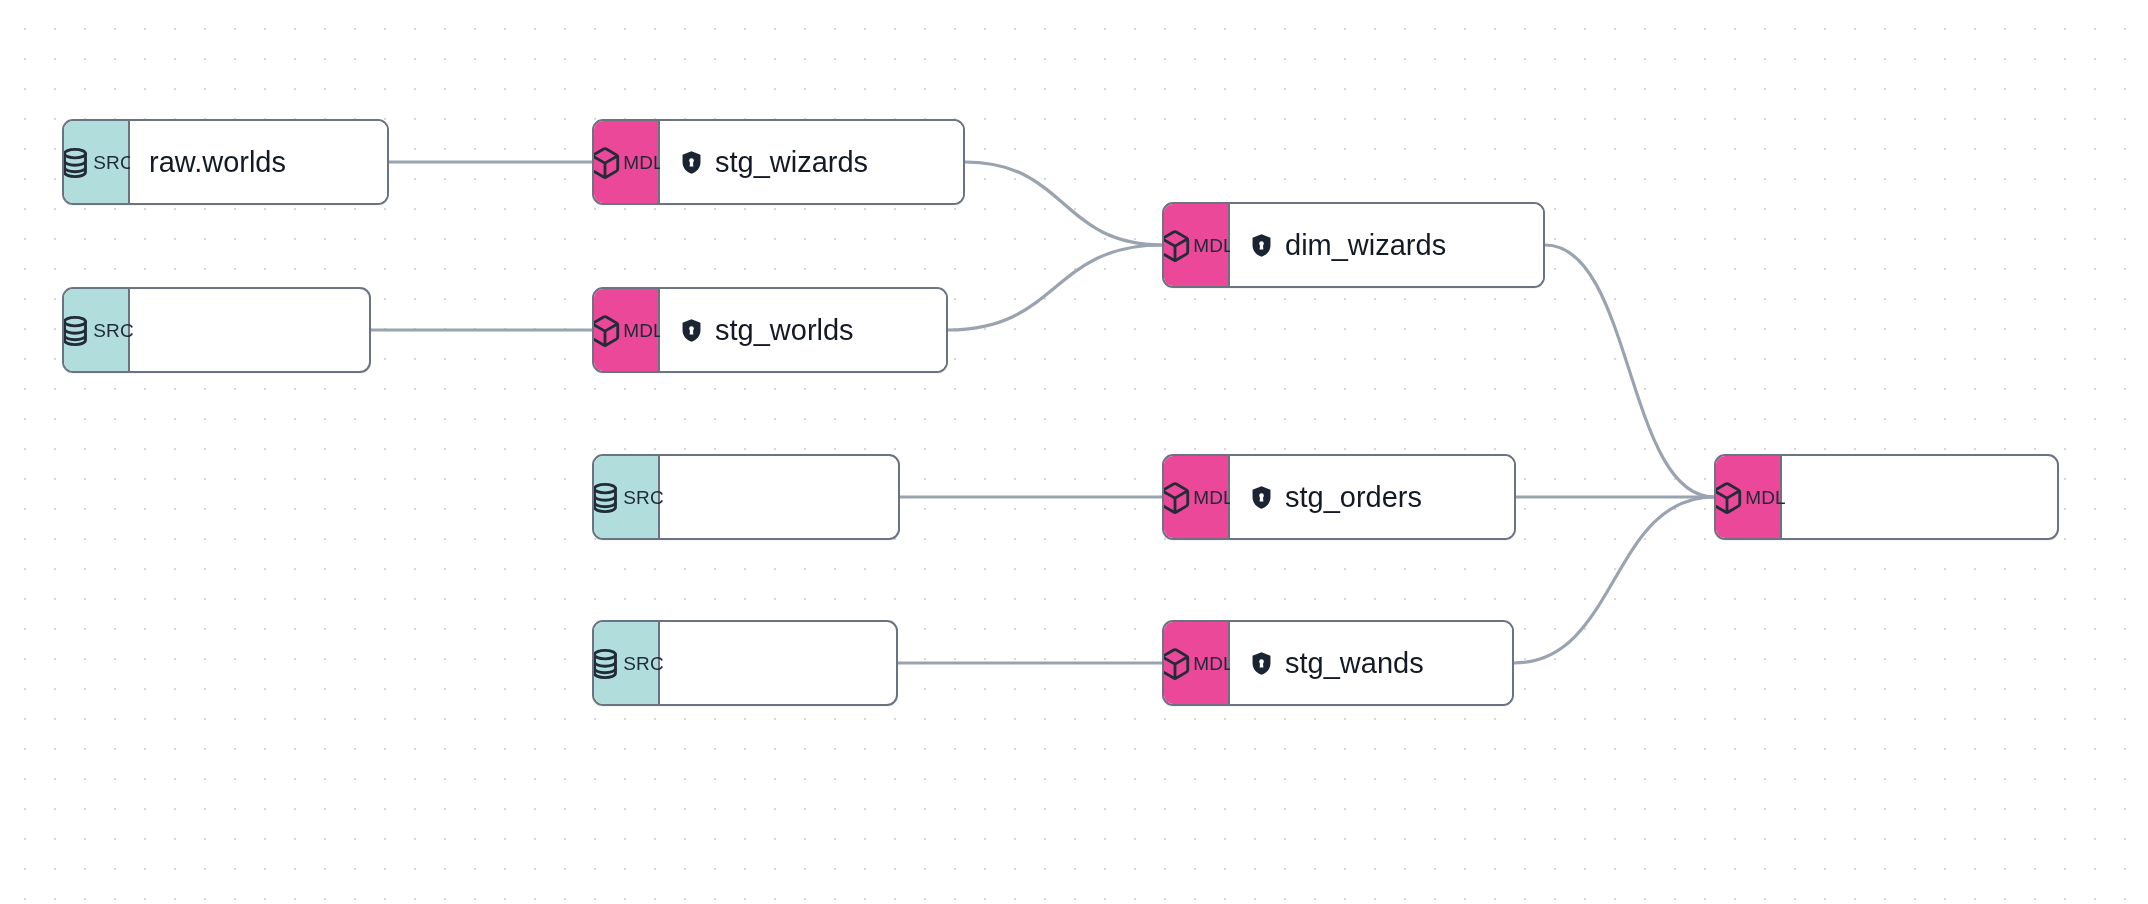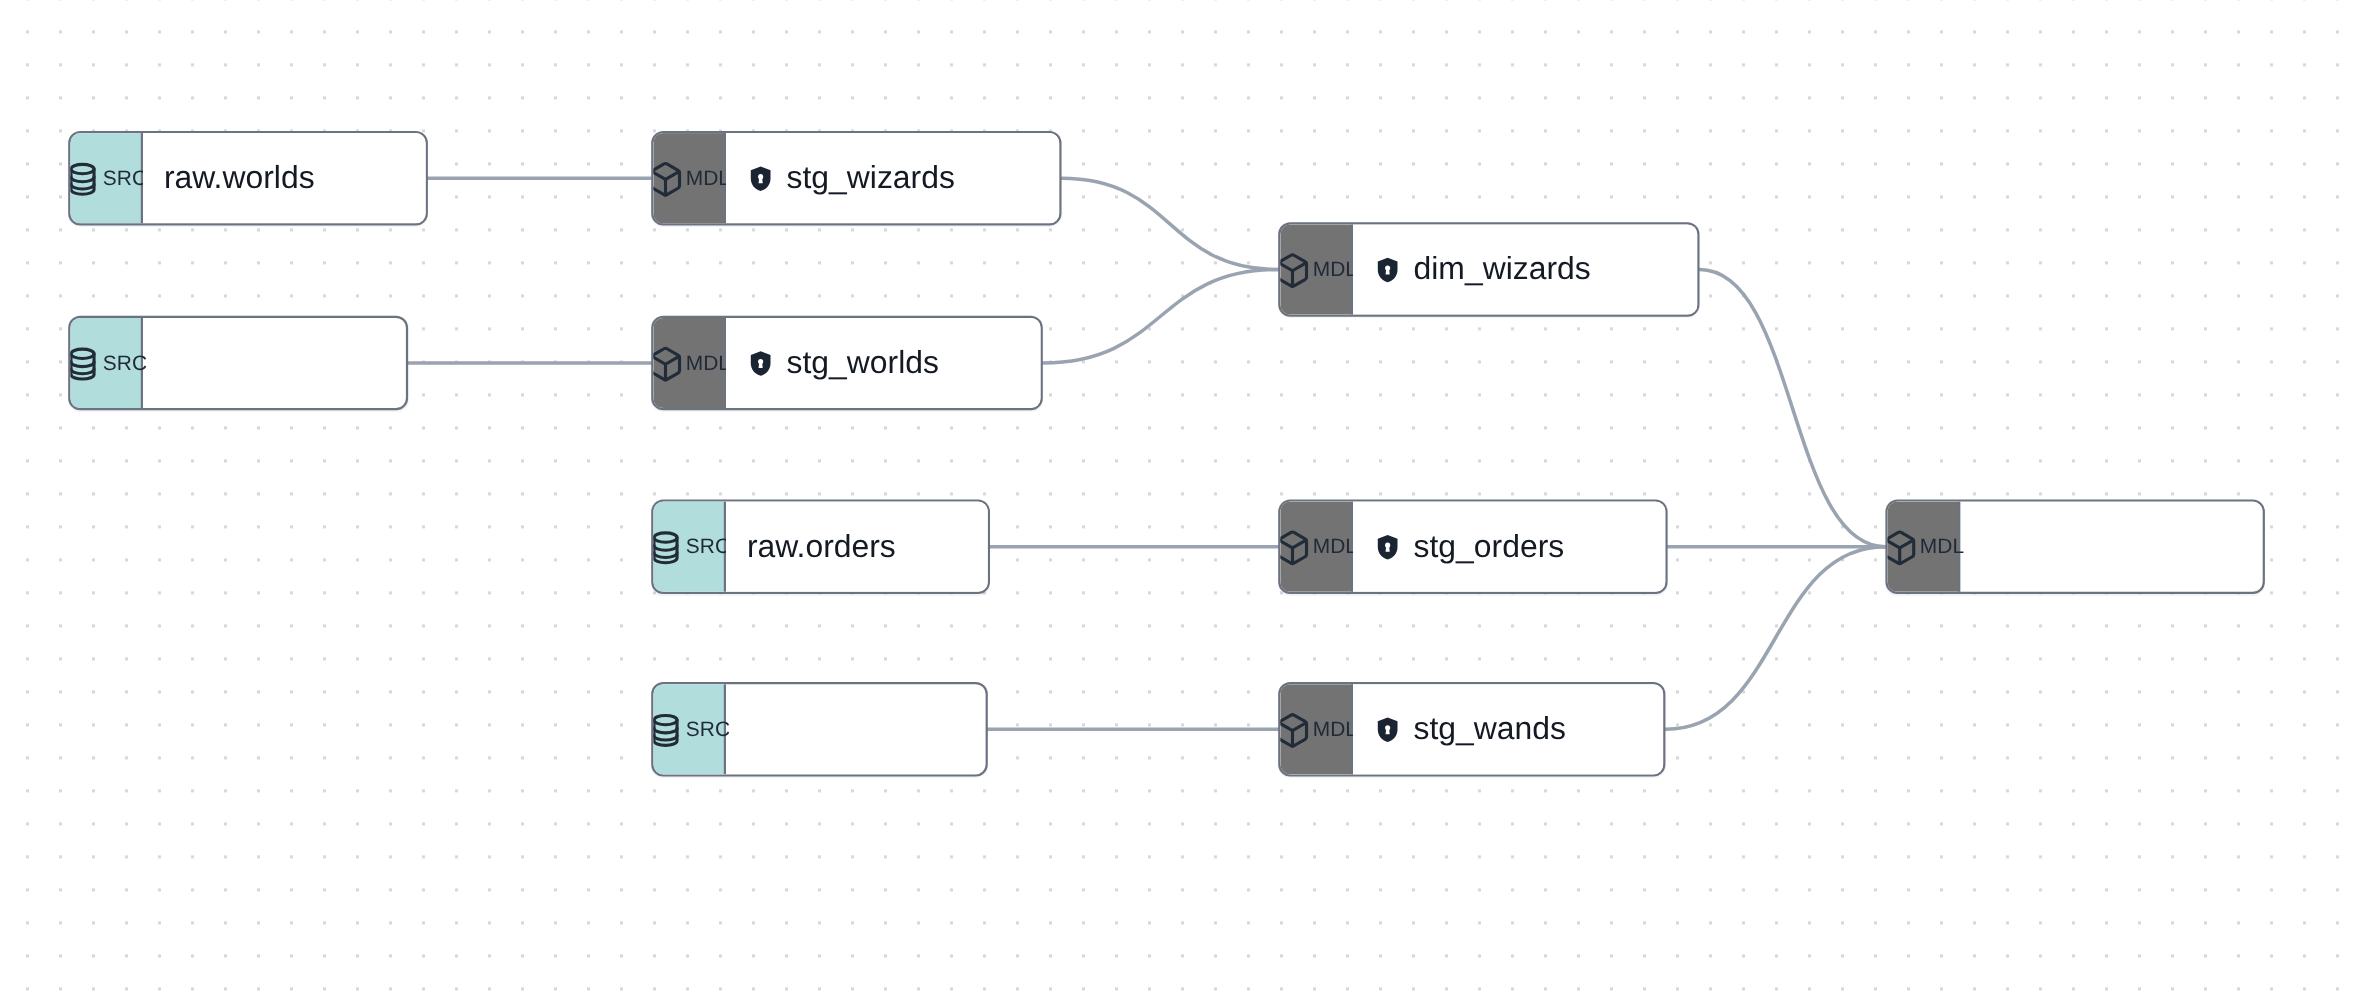--- a/index.html
+++ b/index.html
@@ -44,21 +44,21 @@
     flex: 0 0 66px;
     display: flex;
     flex-direction: row;
     align-items: center;
     justify-content: center;
     gap: 1px;
     border-right: 2.2px solid #6b7280;
     padding-top: 2px;
   }
   .node.src .node-badge { background: #b1dedd; }
-  .node.mdl .node-badge { background: #737373; }
+  .node.mdl .node-badge { background: #ec4899; }
   .badge-icon { display: block; line-height: 0; }
   .badge-text {
     font-size: 19px;
     line-height: 20px;
     color: #1f2937;
     letter-spacing: 0.1px;
     font-family: "Liberation Sans", sans-serif;
   }
   .node-body {
     flex: 1 1 auto;
@@ -121,23 +121,20 @@
       <div class="node src" style="left: 592px; top: 454px; width: 308px;">
         <div class="node-badge">
           <span class="badge-icon"><svg width="34" height="34" viewBox="0 0 24 24" fill="none" stroke="#222b38" stroke-width="2" stroke-linecap="round" stroke-linejoin="round">
               <ellipse cx="12" cy="5.4" rx="7.4" ry="3"></ellipse>
               <path d="M4.6 5.4v13.2c0 1.66 3.31 3 7.4 3s7.4-1.34 7.4-3V5.4"></path>
               <path d="M4.6 10.6c0 1.66 3.31 3 7.4 3s7.4-1.34 7.4-3"></path>
               <path d="M4.6 15.2c0 1.66 3.31 3 7.4 3s7.4-1.34 7.4-3"></path>
             </svg></span>
           <span class="badge-text">SRC</span>
         </div>
-        <div class="node-body">
-          <span class="node-label">raw.orders</span>
-        </div>
       </div>
       <div class="node src" style="left: 592px; top: 620px; width: 306px;">
         <div class="node-badge">
           <span class="badge-icon"><svg width="34" height="34" viewBox="0 0 24 24" fill="none" stroke="#222b38" stroke-width="2" stroke-linecap="round" stroke-linejoin="round">
               <ellipse cx="12" cy="5.4" rx="7.4" ry="3"></ellipse>
               <path d="M4.6 5.4v13.2c0 1.66 3.31 3 7.4 3s7.4-1.34 7.4-3V5.4"></path>
               <path d="M4.6 10.6c0 1.66 3.31 3 7.4 3s7.4-1.34 7.4-3"></path>
               <path d="M4.6 15.2c0 1.66 3.31 3 7.4 3s7.4-1.34 7.4-3"></path>
             </svg></span>
           <span class="badge-text">SRC</span>

